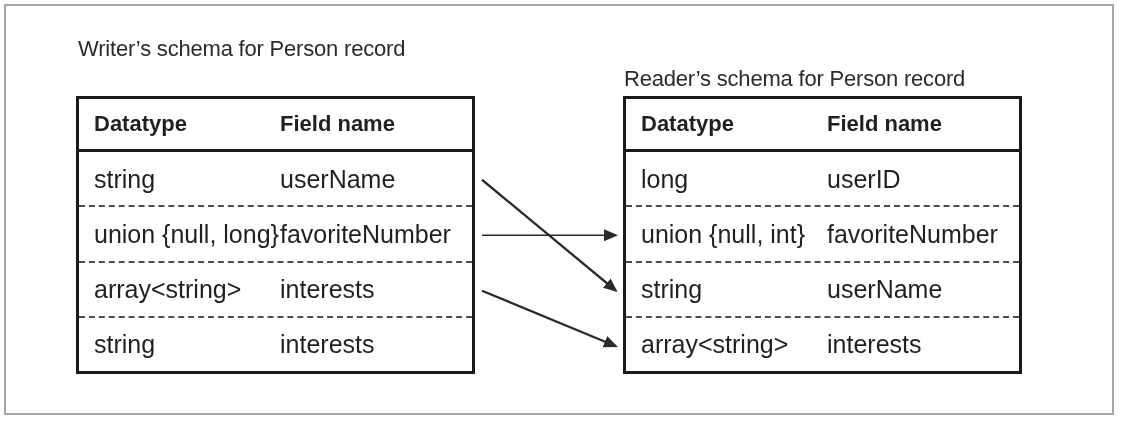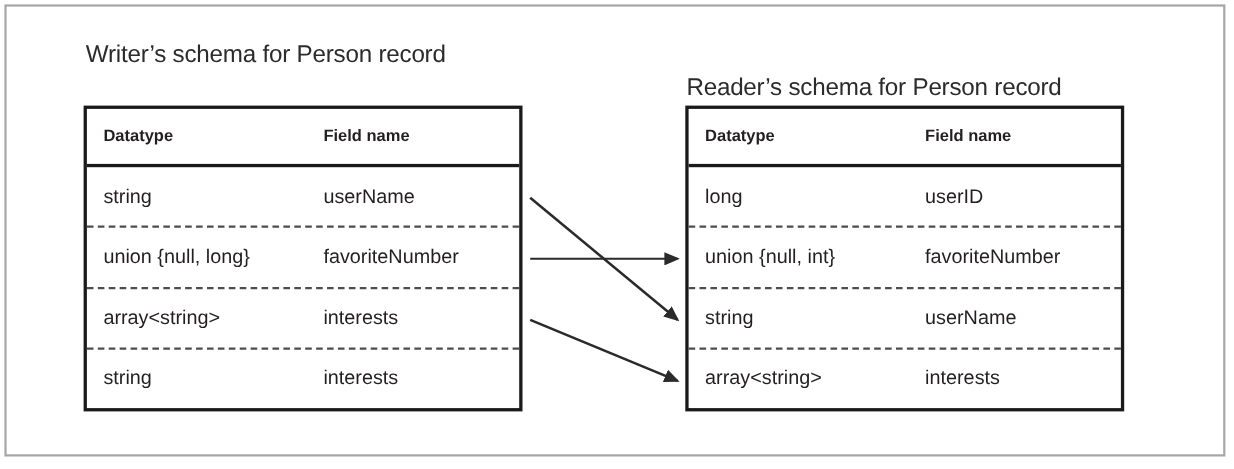--- a/index.html
+++ b/index.html
@@ -51,25 +51,25 @@
   .trow {
     flex: 1;
     position: relative;
   }
   .trow + .trow { border-top: 2px dashed #4d4d4d; }
   .cell {
     position: absolute;
     top: 50%;
     transform: translateY(-50%);
     white-space: nowrap;
-    font-size: 18px;
+    font-size: 25px;
   }
   .c1 { left: 15px; }
-  .c2 { left: 215px; }
-  .th { font-weight: bold; font-size: 15px; }
+  .c2 { left: 201px; }
+  .th { font-weight: bold; font-size: 22px; }
   .arrows {
     position: absolute;
     left: 0; top: 0;
     width: 1122px; height: 426px;
     pointer-events: none;
   }
 </style>
 </head>
 <body>
 

